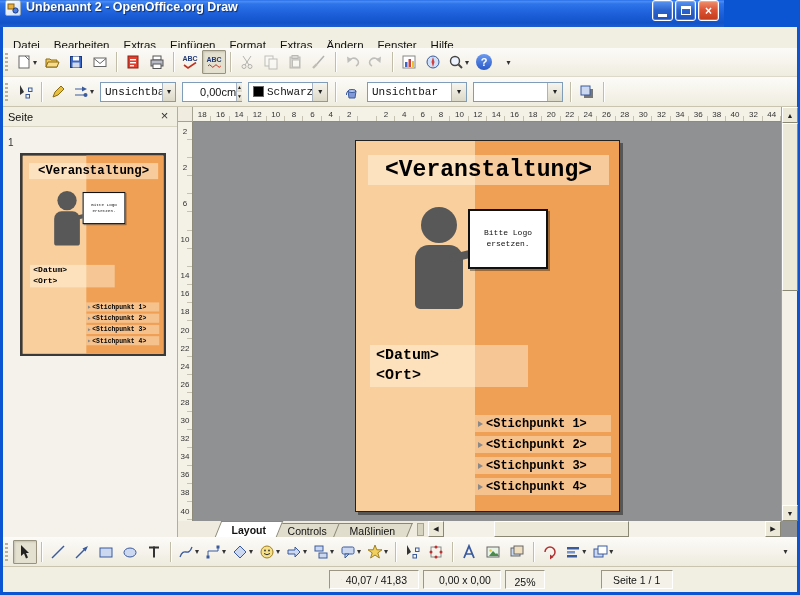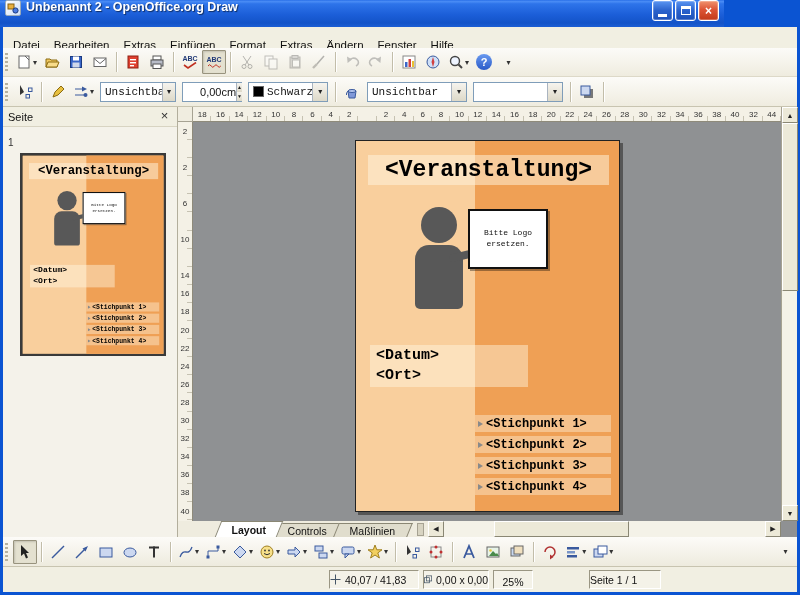--- a/index.html
+++ b/index.html
@@ -131,23 +131,23 @@
 
   
   #drawbar{position:absolute;left:3px;top:537px;width:794px;height:30px;
     background:linear-gradient(180deg,#fcfbf8,#eeebde);border-bottom:1px solid #c8c4b0;display:flex;align-items:center;}
   .spacer{flex:1;}
 
   
   #statusbar{position:absolute;left:3px;top:567px;width:794px;height:25px;background:#f1efe2;
     display:flex;align-items:center;font-size:10.5px;padding:0 4px;}
   .sfield{height:19px;border:1px solid;border-color:#9a9683 #fff #fff #9a9683;background:#f4f2e8;
-    display:flex;align-items:center;padding:0 0;gap:4px;white-space:nowrap;}
+    display:flex;align-items:center;padding:0 11px;gap:4px;white-space:nowrap;}
   .f-pos{margin-left:322px;width:90px;}
-  .f-size{margin-left:4px;width:66px;}
+  .f-size{margin-left:4px;width:78px;}
   .f-zoom{margin-left:4px;width:40px;justify-content:center;align-items:flex-end;}
   .f-page{margin-left:56px;width:72px;}
   .f-tpl{margin-left:4px;width:120px;}
 </style>
 </head>
 <body>
 
 <div class="win">
 
   <div class="titlebar">

